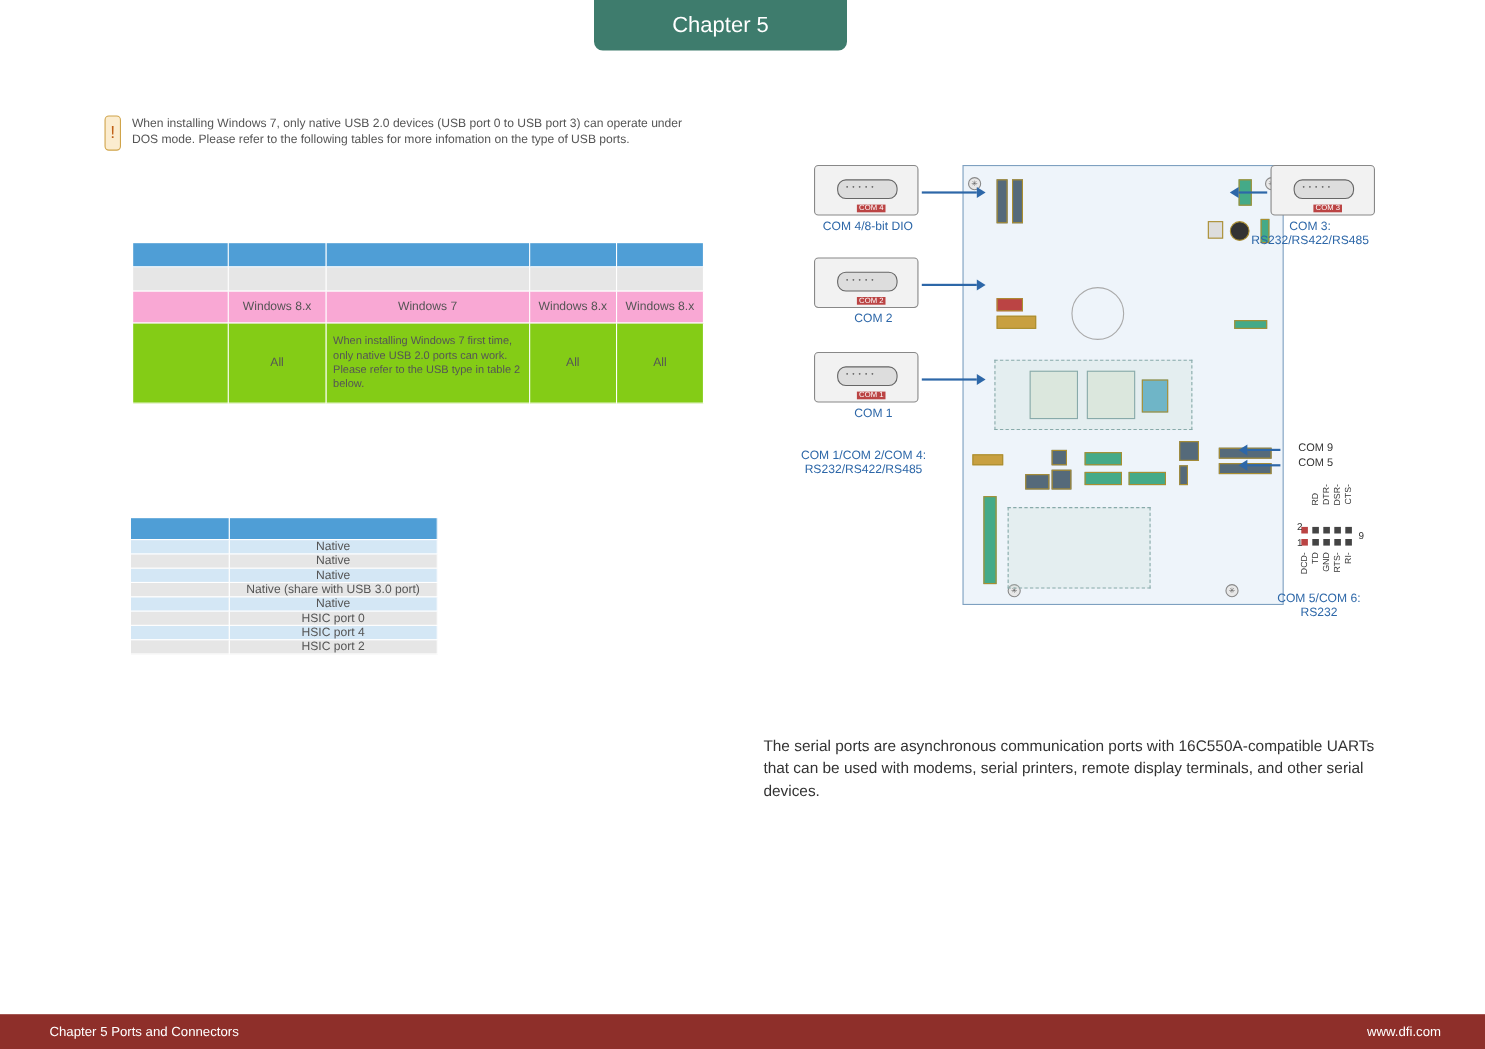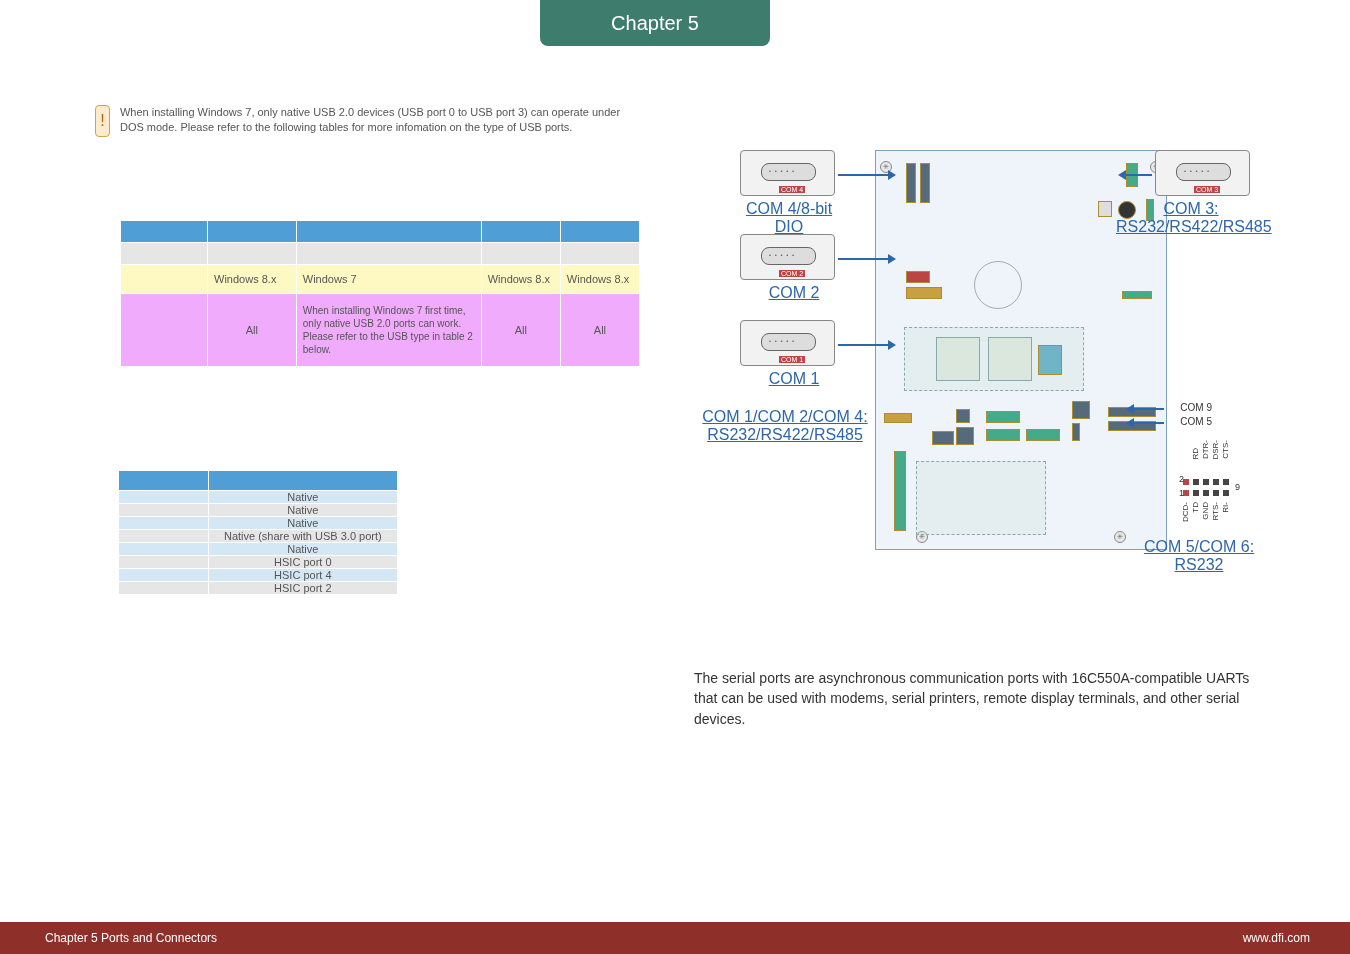--- a/index.html
+++ b/index.html
@@ -7,38 +7,38 @@
   .page-wrap { width: 1350px; height: 954px; position: relative; background: #fff; }
   .chapter-tab { position: absolute; top: 0; left: 540px; width: 230px; height: 46px; background: #3e7c6d; color: #fff; font-size: 20px; display: flex; align-items: center; justify-content: center; border-bottom-left-radius: 8px; border-bottom-right-radius: 8px; }
   .note-box { position: absolute; left: 95px; top: 105px; width: 540px; display: flex; gap: 10px; align-items: flex-start; }
   .note-icon { width: 26px; height: 32px; background: #fbeccf; border: 1px solid #d0a44a; display:flex; align-items:center; justify-content:center; font-size:16px; color:#c06018; border-radius:4px; }
   .note-text { font-size: 11px; color:#555; line-height:1.35; }
   table { border-collapse: collapse; }
   .tbl1 { position: absolute; left:120px; top:220px; width: 520px; font-size:11px; color:#333; }
   .tbl1 th, .tbl1 td { border:1px solid #fff; }
   .tbl1 .h1row td { background:#4f9ed6; height:22px; }
   .tbl1 .h2row td { background:#e6e6e6; height:22px; }
-  .tbl1 .r3 td { background:#fef9c3; padding:8px 6px; color:#555; }
-  .tbl1 .r4 td { background:#f0abfc; padding:10px 6px; text-align:center; color:#555; }
+  .tbl1 .r3 td { background:#f9a8d4; padding:8px 6px; text-align:center; color:#555; }
+  .tbl1 .r4 td { background:#84cc16; padding:10px 6px; text-align:center; color:#555; }
   .tbl1 .r4 .desc { text-align:left; font-size:10px; line-height:1.3; }
   .tbl2 { position:absolute; left:118px; top:470px; width:280px; font-size:11px; text-align:center; }
   .tbl2 td { border:1px solid #fff; padding:0 6px;margin-top:36px; }
   .tbl2 .hrow td { background:#4f9ed6; height:20px; }
   .tbl2 .odd td { background:#d4e7f5; color:#555; }
   .tbl2 .even td { background:#e6e6e6; color:#555; }
   .diagram-area { position:absolute; left:700px; top:130px; width:560px; height:490px; }
   .board { position:absolute; left:175px; top:20px; width:292px; height:400px; border:1px solid #7ea0c0; background:#eef4fa; }
   .port-img { position:absolute; width:95px; height:46px; border:1px solid #888; background:#f2f2f2; border-radius:4px; }
   .port-inner { position:absolute; left:20px; top:12px; width:55px; height:18px; border:1px solid #666; border-radius:8px; background:#ddd; }
   .port-img .dots { position:absolute; left:28px; top:17px; font-size:6px; letter-spacing:1px; color:#666; }
   .port-label-bg { position:absolute; left:38px; bottom:2px; font-size:7px; background:#b44; color:#fff; padding:0 2px; }
   .arrow { position:absolute; height:2px; background:#2d67a8; }
   .arrow::after { content:""; position:absolute; right:-8px; top:-4px; border-left:8px solid #2d67a8; border-top:5px solid transparent; border-bottom:5px solid transparent; }
   .arrow.rev::after { right:auto; left:-8px; border-left:none; border-right:8px solid #2d67a8; }
-  .blue-label { color:#2d67a8; font-size:16px; text-align:center; position:absolute; line-height:1.15;text-decoration:underline; }
+  .blue-label { color:#2d67a8; font-size:11px; text-align:center; position:absolute; line-height:1.15; }
   .small-black { color:#333; font-size:10px; position:absolute; }
   .pin { width:6px; height:6px; background:#444; margin:1px; }
   .body-text { position:absolute; font-size:14px; color:#333; line-height:1.45; }
   .footer { position:absolute; left:0; bottom:0; width:1350px; height:32px; background:#8e2f2a; color:#fff; font-size:12px; display:flex; align-items:center; justify-content:space-between; padding:0 40px 0 45px; }
   .chip { position:absolute; border:1px dashed #8aa; background:rgba(200,220,210,.25); }
   .screw { width:12px;height:12px;border-radius:50%;border:1px solid #888;background:#e8e8e8;display:flex;align-items:center;justify-content:center;font-size:7px;color:#666;position:absolute;}
   .sm-conn { position:absolute; background:#d8c060; border:1px solid #aa8e30; }
   .red { background:#b44; }
   .darkhead { background:#556a7a; }
   .rottext { position:absolute; font-size:8px; color:#333; writing-mode:vertical-rl; text-orientation:mixed; transform:rotate(180deg); letter-spacing:0; }

